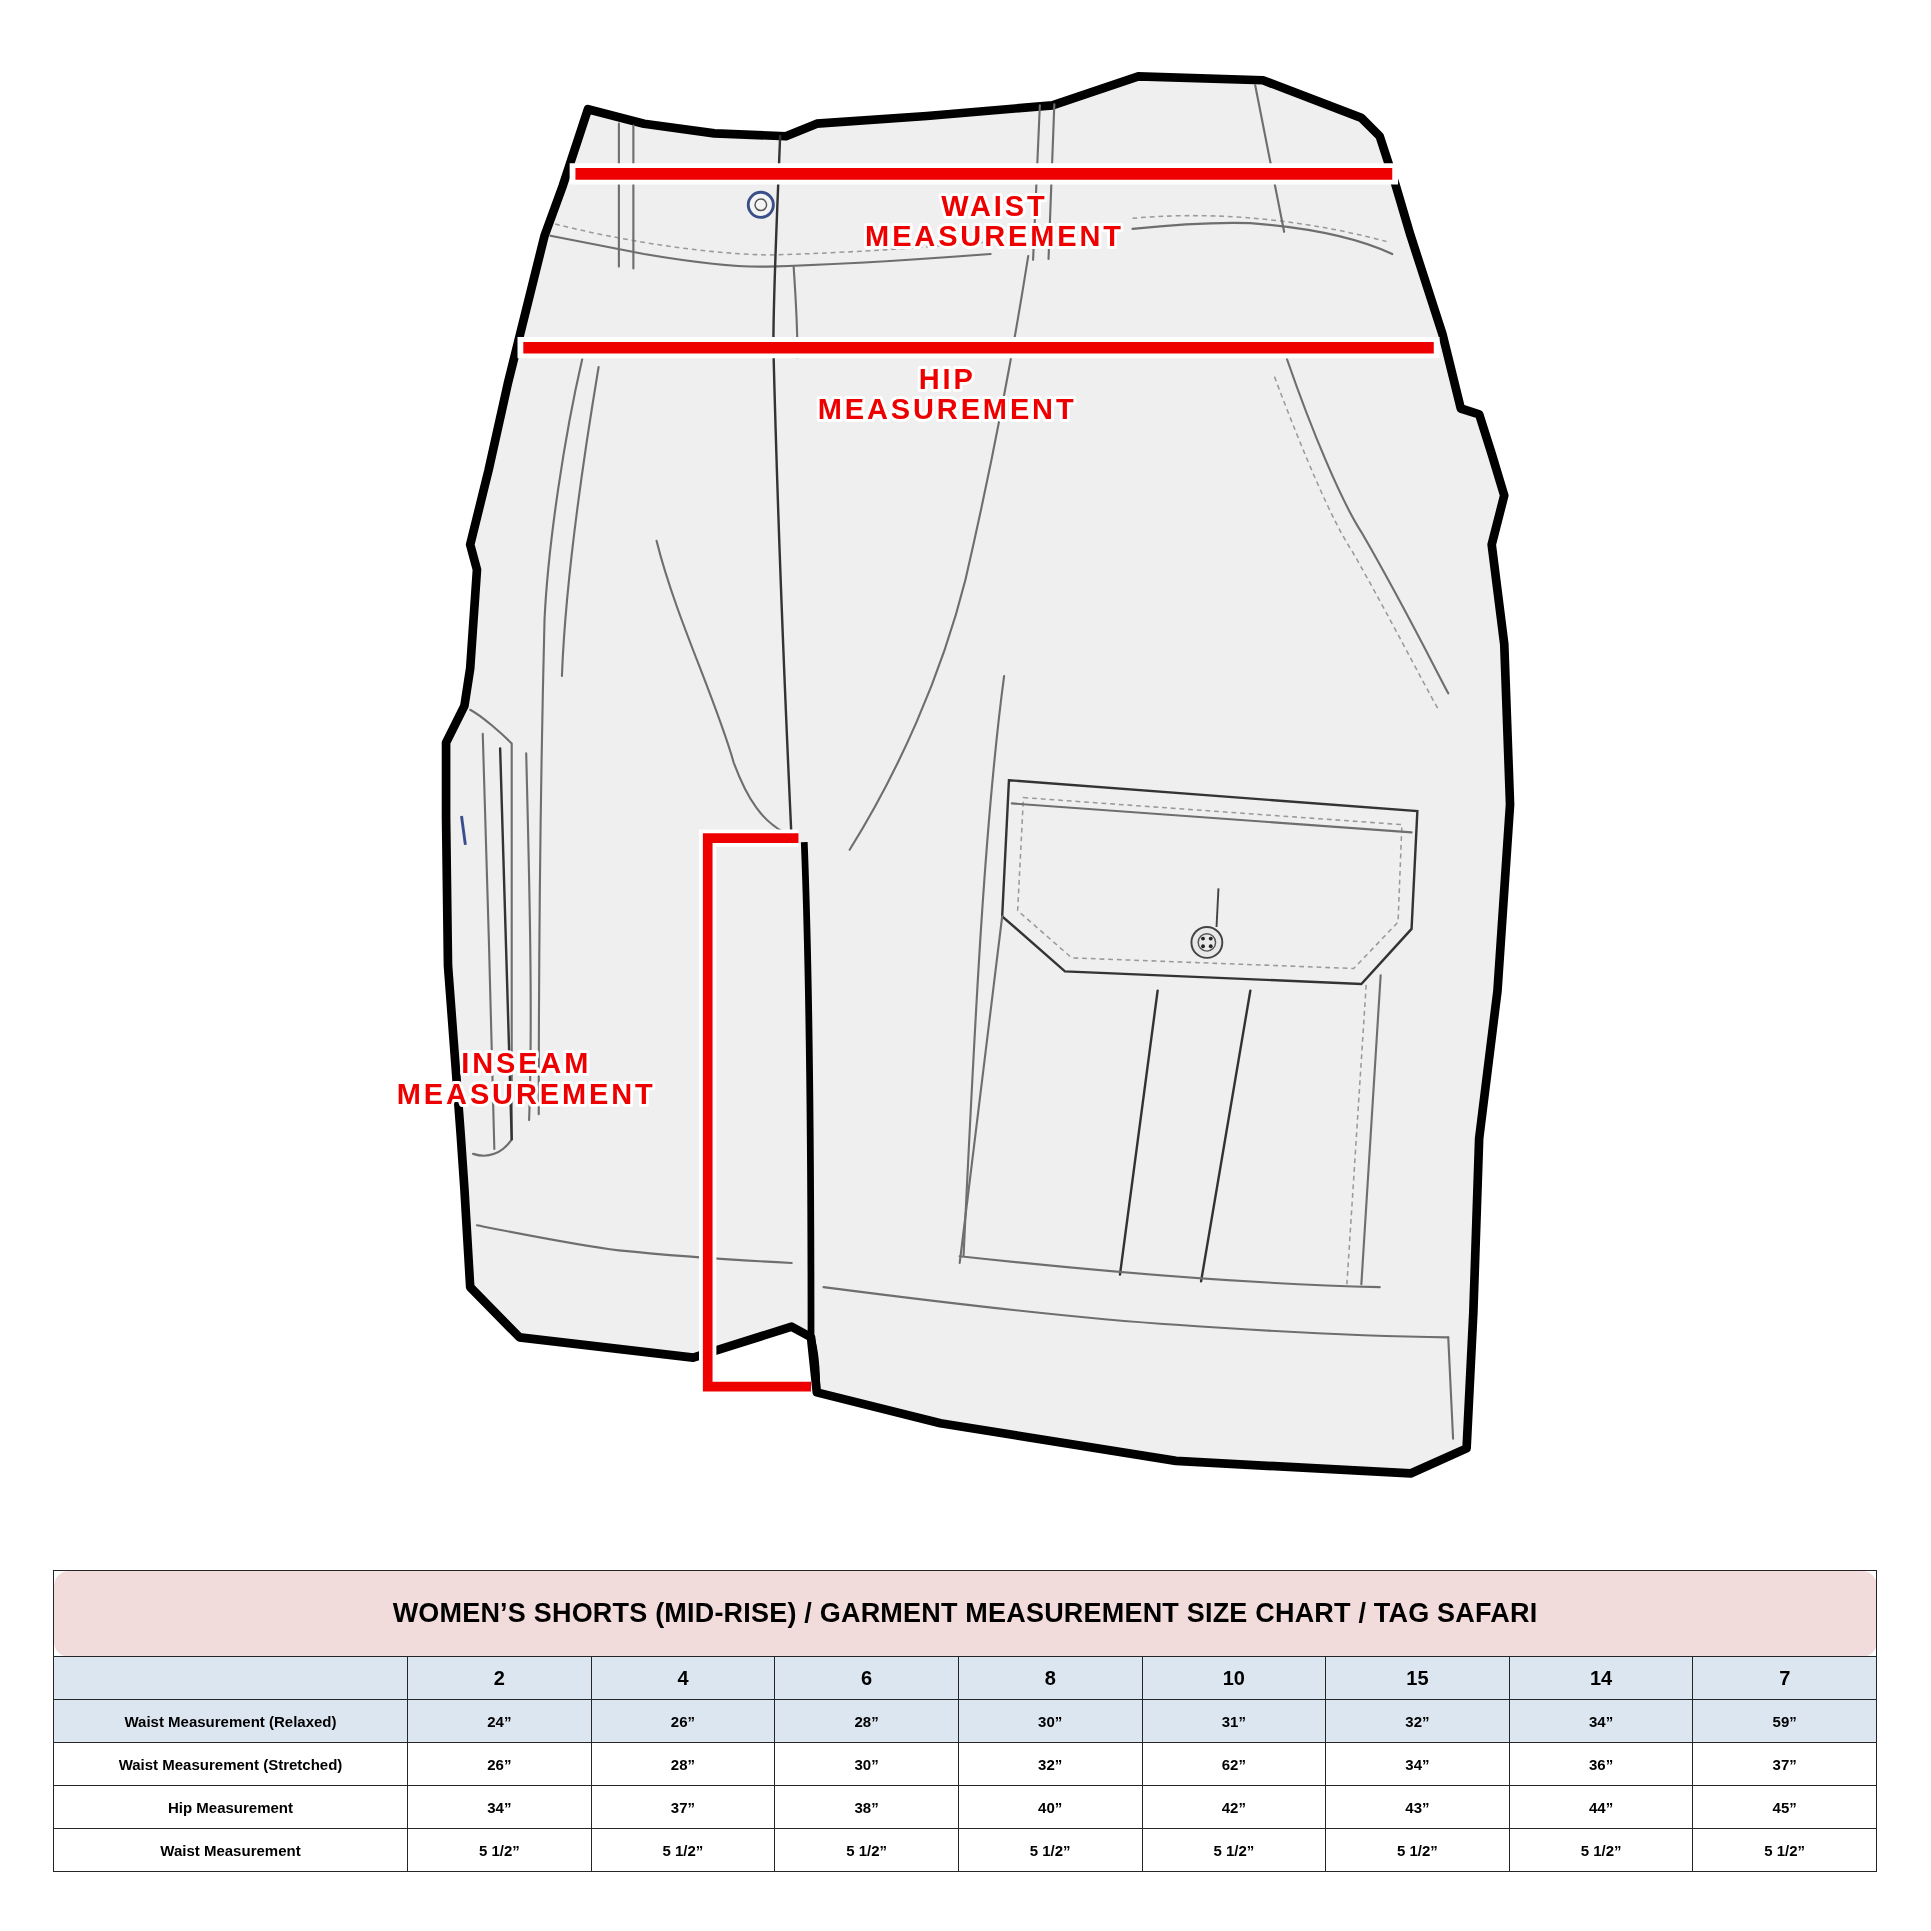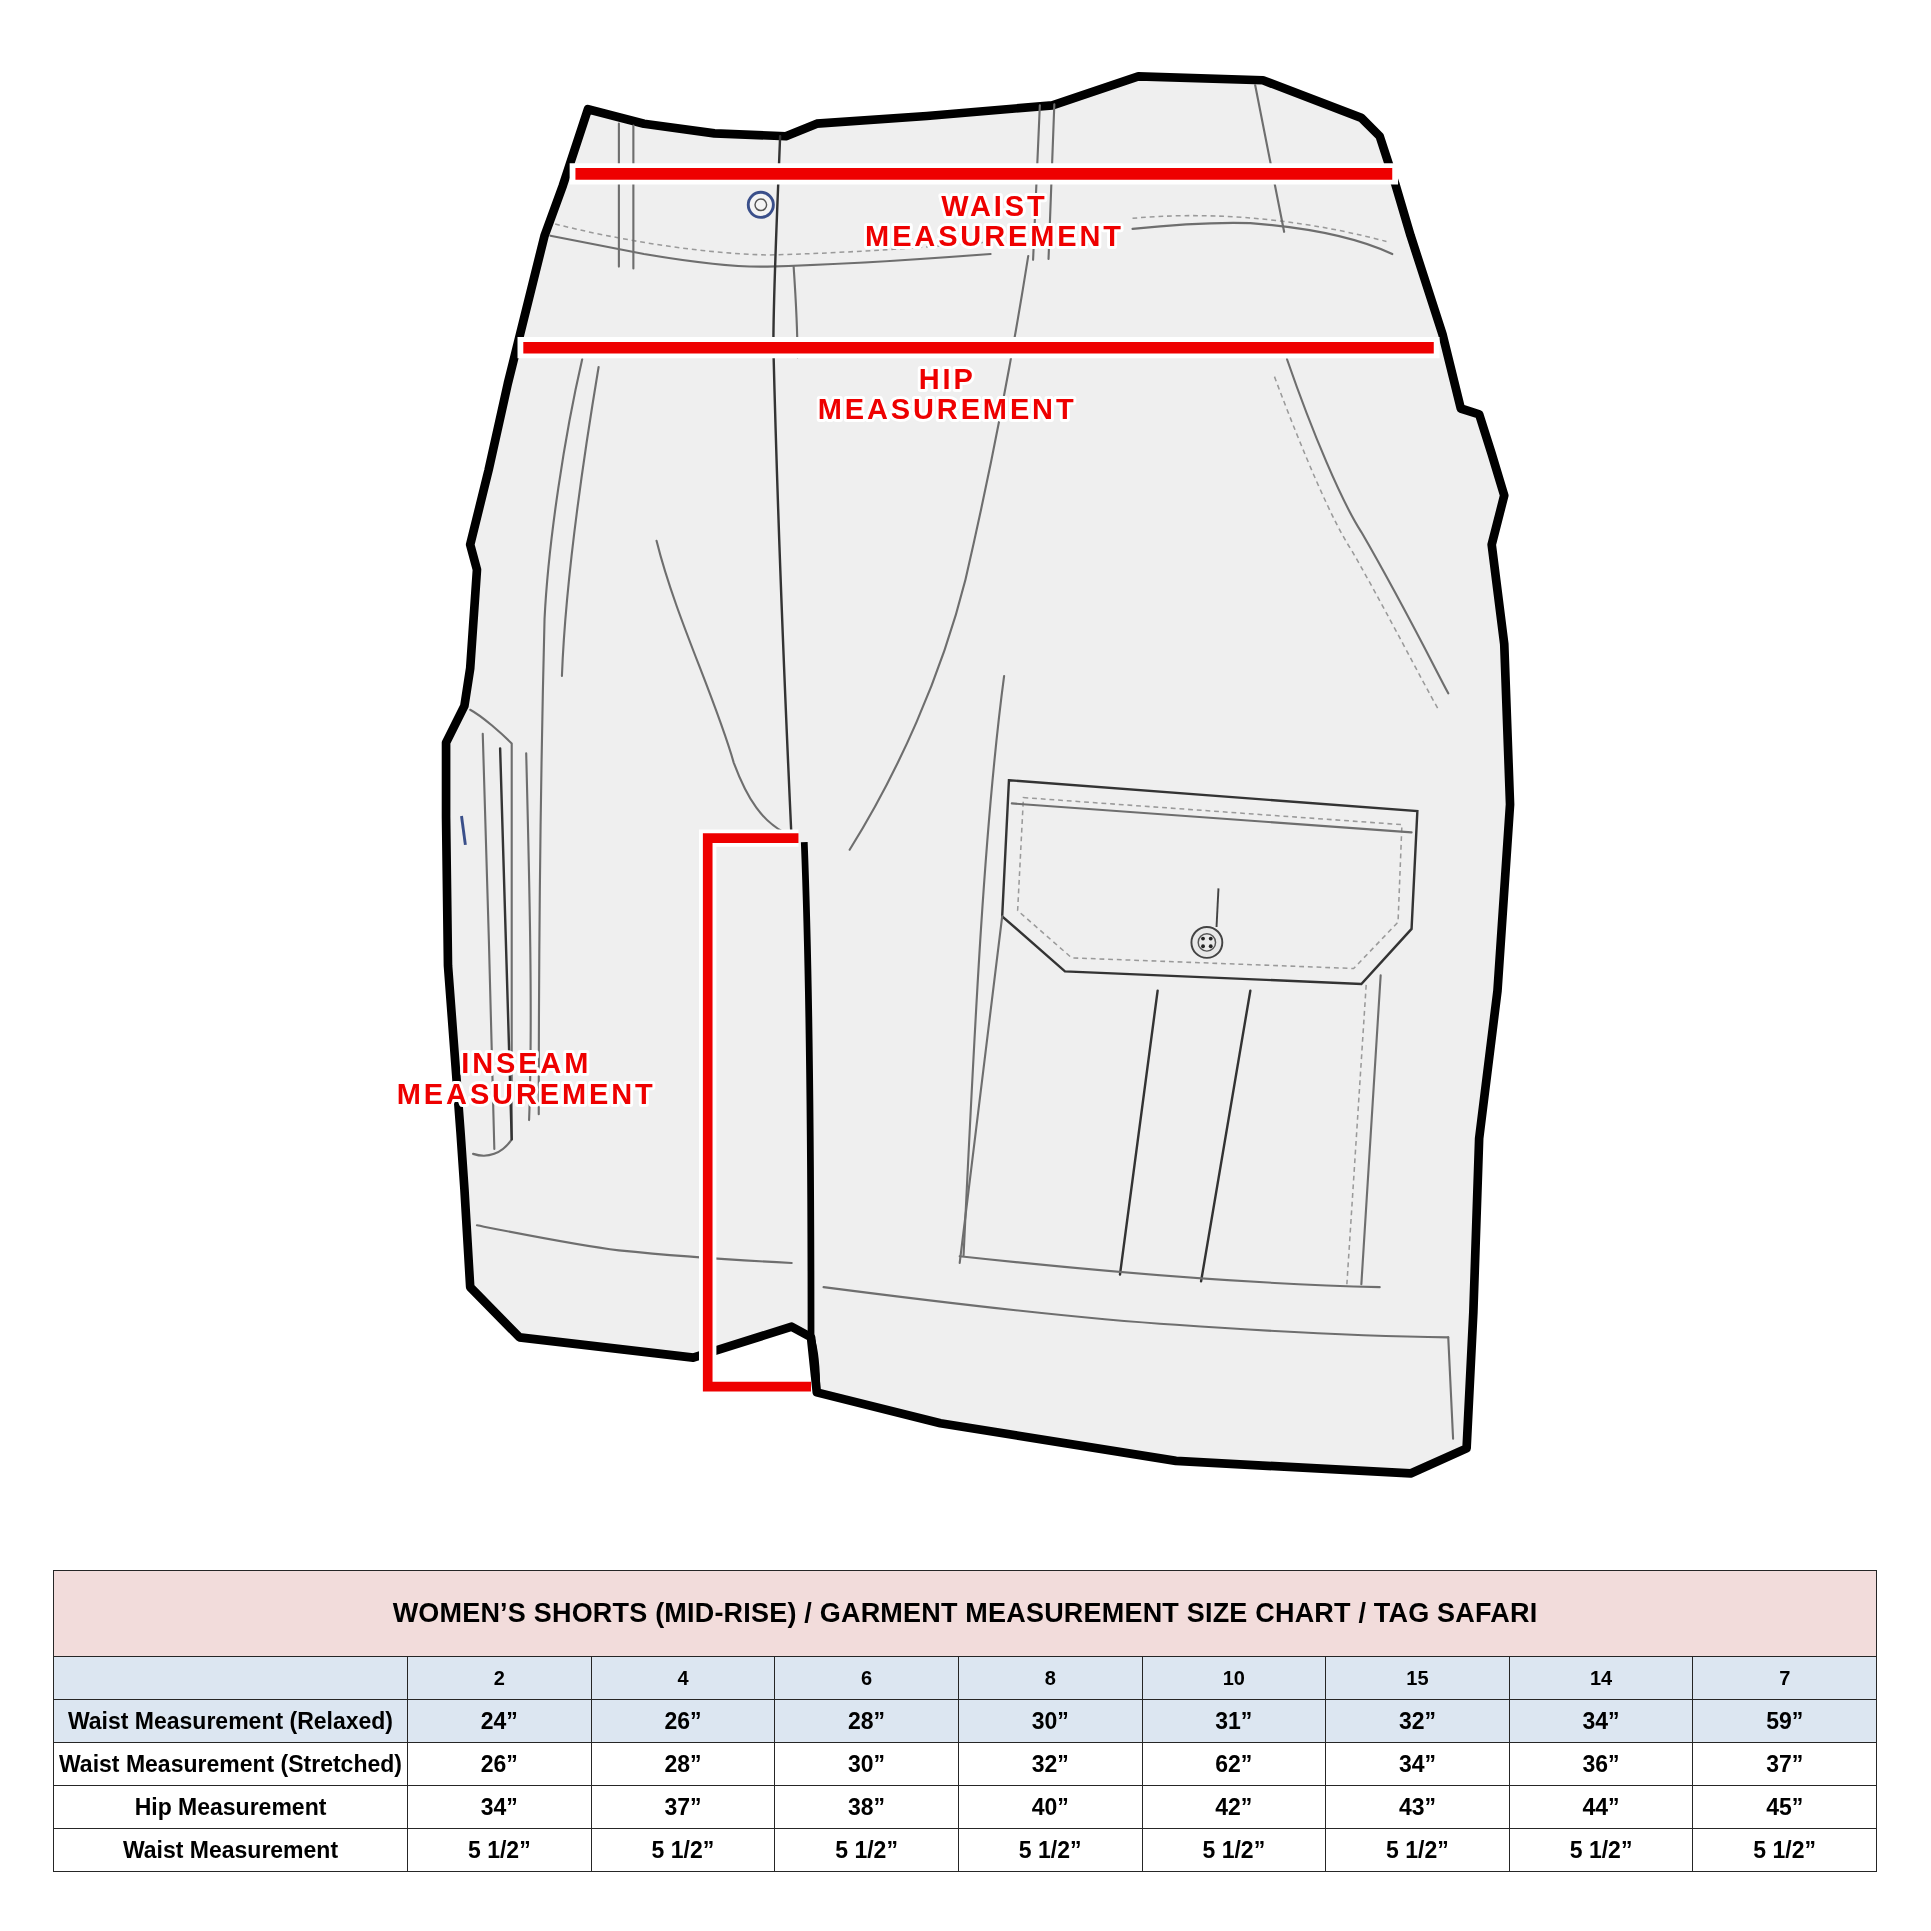--- a/index.html
+++ b/index.html
@@ -7,24 +7,24 @@
   #drawing { position: absolute; left: 0; top: 0; width: 1931px; height: 1545px; }
   .outline { fill: #efefef; stroke: #000; stroke-width: 9; stroke-linejoin: round; }
   .detail { fill: none; stroke: #6e6e6e; stroke-width: 2.2; stroke-linecap: round; stroke-linejoin: round; }
   .detail-dark { fill: none; stroke: #333; stroke-width: 2.5; stroke-linecap: round; }
   .stitch { fill: none; stroke: #9a9a9a; stroke-width: 1.6; stroke-dasharray: 5 4; }
   .halo { stroke: #ffffff; stroke-linecap: butt; }
   .redline { stroke: #ee0000; stroke-linecap: butt; }
   .lbl { font-family: "Liberation Sans", sans-serif; font-weight: 700; fill: #ee0000; text-anchor: middle; letter-spacing: 3px; paint-order: stroke; stroke: #ffffff; stroke-width: 6px; stroke-linejoin: round; }
   #size-chart { position: absolute; left: 53px; top: 1570px; width: 1824px; border-collapse: collapse; table-layout: fixed; font-family: "Liberation Sans", sans-serif; color: #000; }
   #size-chart td, #size-chart th { border: 1.9px solid #262626; text-align: center; vertical-align: middle; padding: 0; font-weight: 700; }
-  .title-cell { background: #f2dcdb; height: 85px; font-size: 27px; letter-spacing: 0.2px; }
+  .title-cell { background: #f2dcdb; height: 85px; font-size: 27px; letter-spacing: 0.2px; border-radius: 15px; }
   .size-row td { background: #dce6f1; height: 42px; font-size: 20px; }
   .blue-row td { background: #dce6f1; }
-  .data-row td { height: 42px; font-size: 23px; }
+  .data-row td { height: 42px; font-size: 15px; }
   .label-cell { font-size: 19.3px; }
   col.label-col { width: 354px; }
 </style>
 </head>
 <body>
 
 <svg id="drawing" viewBox="0 0 2000 1600" xmlns="http://www.w3.org/2000/svg">
 
   <path class="outline" d="M609,113 L667,128 L740,138 L814,141 L846,128 L960,120 L1090,109 L1179,79 L1308,83 L1410,122 L1429,141 L1445,190 L1461,244 L1494,346 L1513,423 L1532,429 L1545,470 L1558,513 L1545,564 L1558,667 L1564,833 L1551,1026 L1532,1179 L1526,1359 L1519,1500 L1461,1526 L1218,1513 L974,1474 L846,1442 L840,1385 L820,1374 L718,1406 L538,1385 L487,1333 L481,1231 L477,1173 L464,1000 L462,846 L462,769 L481,731 L487,692 L494,590 L487,564 L506,487 L526,397 L564,244 L583,192 Z"></path>
 

